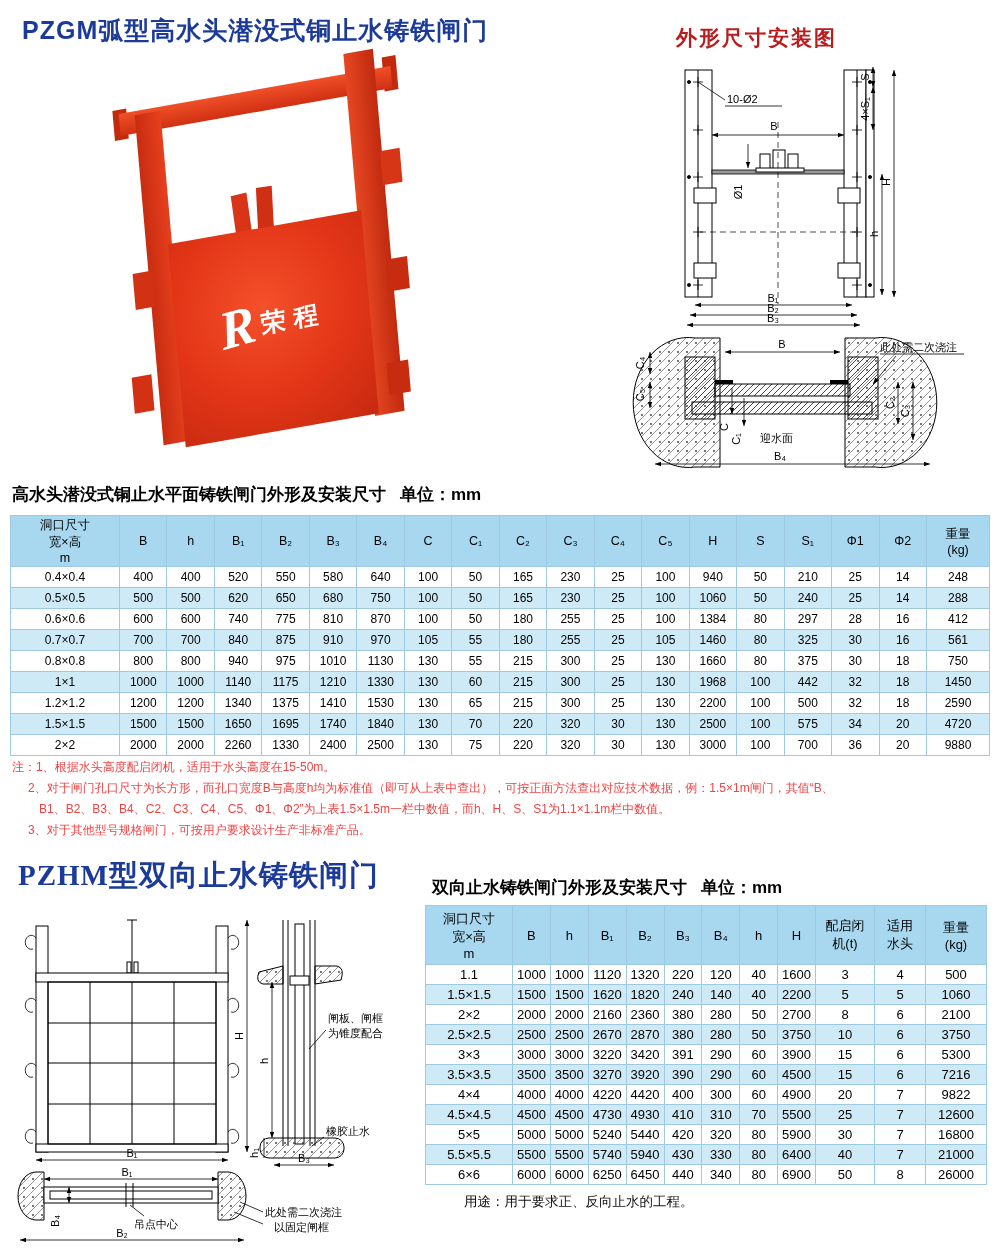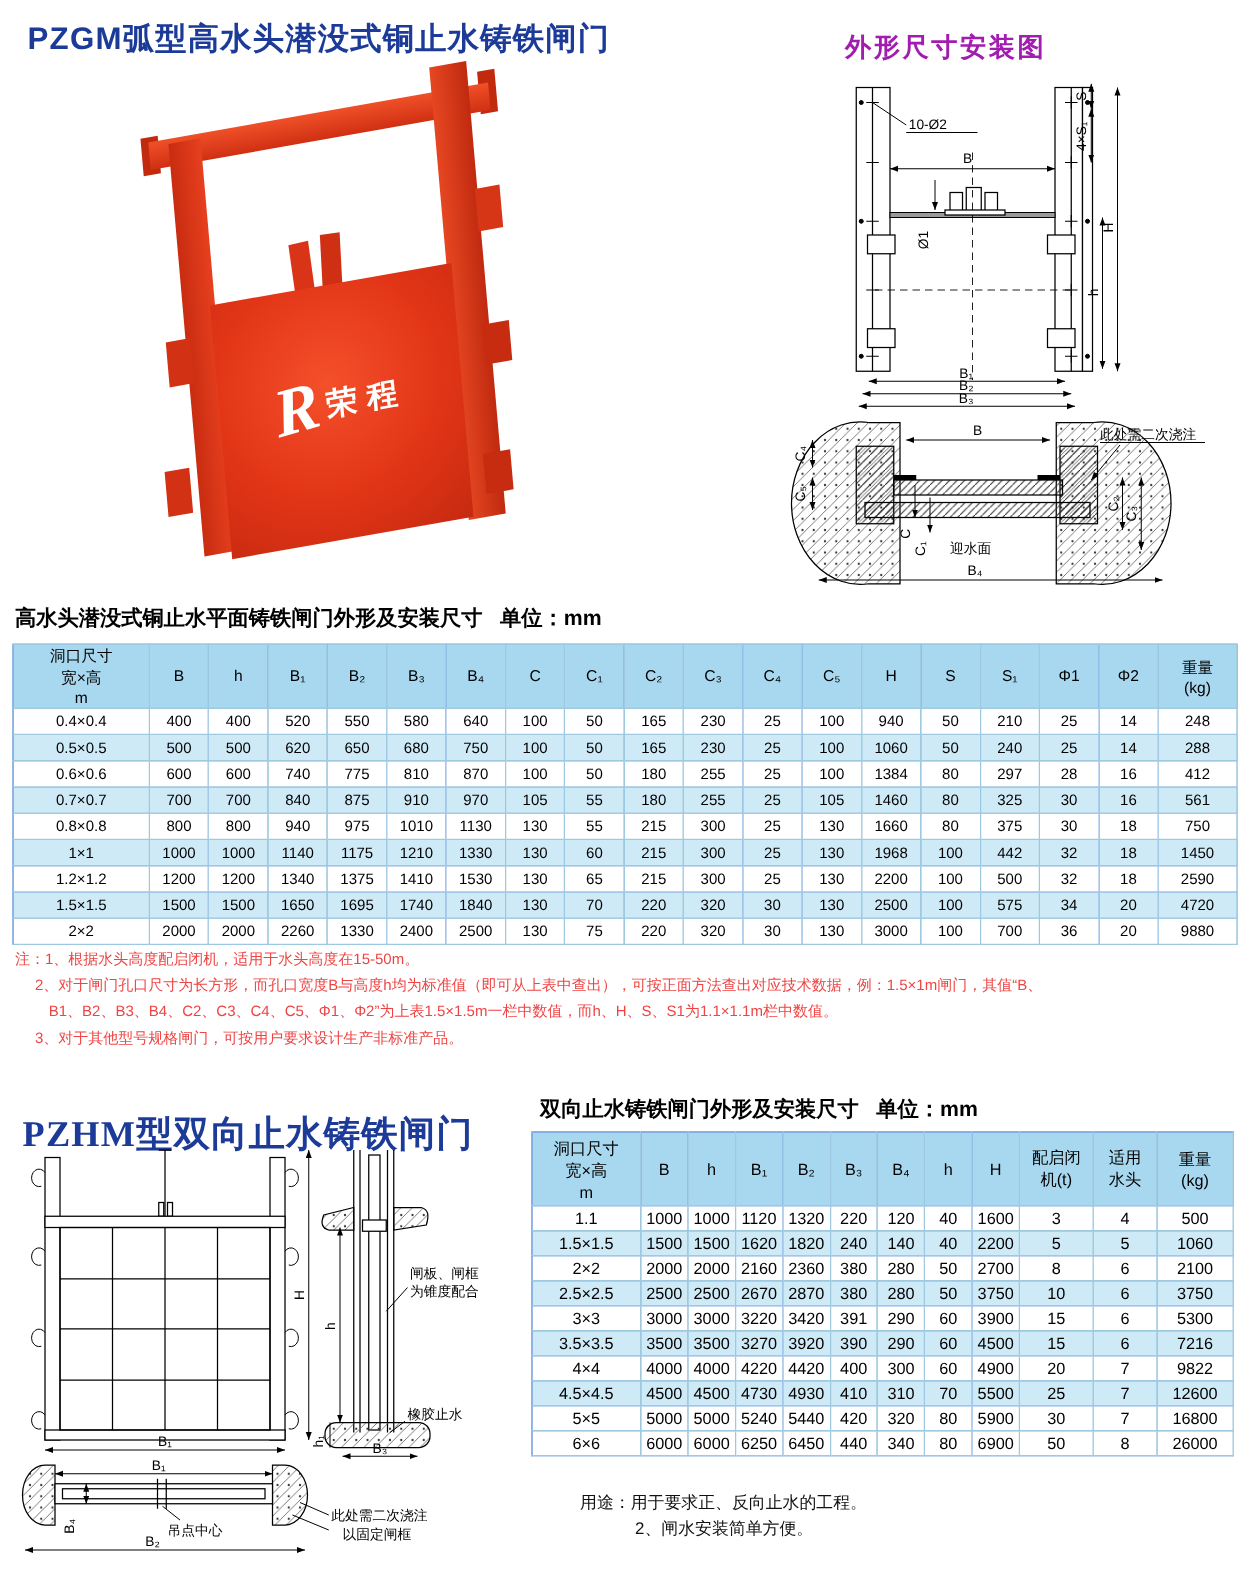--- a/index.html
+++ b/index.html
@@ -1,27 +1,27 @@
 <!DOCTYPE html>
 <html><head>
 <meta charset="utf-8">
 <style>
   html,body{margin:0;padding:0;background:#fff;}
   #page{position:relative;width:1000px;height:1260px;background:#fff;overflow:hidden;
         font-family:"Liberation Sans",sans-serif;color:#000;}
   .abs{position:absolute;}
   
   .title1{left:22px;top:14px;font-size:25px;font-weight:bold;color:#1c3b98;letter-spacing:1px;}
-  .diag1-title{left:676px;top:24px;font-size:21px;font-weight:bold;color:#a21caf;letter-spacing:2px;}
+  .diag1-title{left:676px;top:24px;font-size:21px;font-weight:bold;color:#b91c1c;letter-spacing:2px;}
   .caption{font-size:17px;font-weight:bold;color:#000;}
   .cap1{left:12px;top:483px;}
   .cap2{left:432px;top:876px;}
   .cap-unit{margin-left:14px;}
   .title2{left:18px;top:856px;font-size:29px;font-weight:bold;color:#1c3b98;
-          font-family:"Liberation Serif",serif;letter-spacing:1px;margin-top:32px;}
+          font-family:"Liberation Serif",serif;letter-spacing:1px;}
   
   table{border-collapse:collapse;table-layout:fixed;background:#1d4ed8;}
   th{background:#a8d8ef;font-weight:normal;white-space:pre-line;vertical-align:middle;}
   th,td{border:1px solid #9fc9e0;text-align:center;padding:0;}
   td{background:#fff;}
   tr.alt td{background:#cfeaf7;}
   .tbl1{left:10px;top:515px;width:980px;}
   .tbl1 th{font-size:12.5px;height:50px;}
   .tbl1 td{font-size:12px;height:20px;}
   .tbl1 th:first-child{width:108px;}
@@ -687,35 +687,48 @@
           <td>5240</td>
           <td>5440</td>
           <td>420</td>
           <td>320</td>
           <td>80</td>
           <td>5900</td>
           <td>30</td>
           <td>7</td>
           <td>16800</td>
         </tr>
+        <tr class="alt">
+          <td>5.5×5.5</td>
+          <td>5500</td>
+          <td>5500</td>
+          <td>5740</td>
+          <td>5940</td>
+          <td>430</td>
+          <td>330</td>
+          <td>80</td>
+          <td>6400</td>
+          <td>40</td>
+          <td>7</td>
+          <td>21000</td>
+        </tr>
         <tr>
           <td>6×6</td>
           <td>6000</td>
           <td>6000</td>
           <td>6250</td>
           <td>6450</td>
           <td>440</td>
           <td>340</td>
           <td>80</td>
           <td>6900</td>
           <td>50</td>
           <td>8</td>
           <td>26000</td>
         </tr>
       </tbody>
     </table>
 
   <div class="abs notes2">
     <div>用途：用于要求正、反向止水的工程。</div>
-    <div class="ind3">2、闸水安装简单方便。</div>
   </div>
 
 </div>
 
 </body></html>

